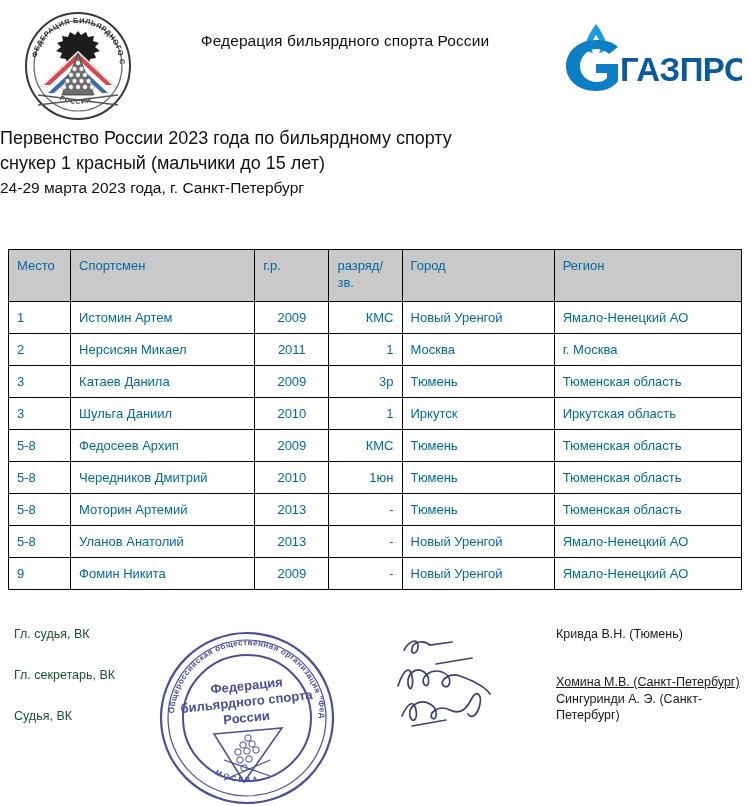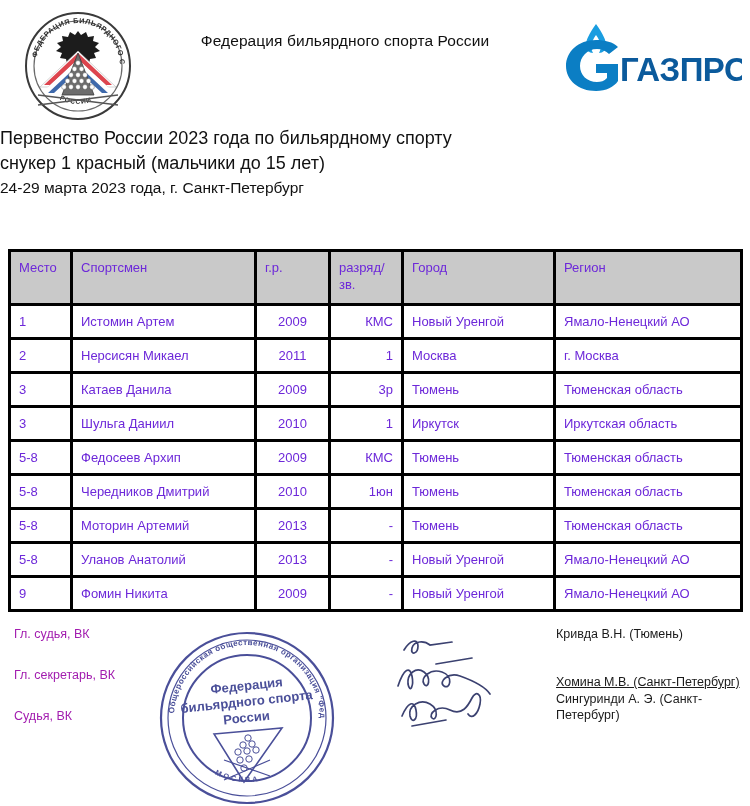--- a/index.html
+++ b/index.html
@@ -100,24 +100,24 @@
     width: 734px;
   }
   table.results {
     border-collapse: collapse;
     width: 734px;
     table-layout: fixed;
     font-size: 13px;
   }
   table.results th,
   table.results td {
-    border: 3px solid #000000;
+    border: 1px solid #000000;
     padding: 0 8px;
     vertical-align: middle;
-    color: #6d28d9;
+    color: #0369a1;
     font-weight: normal;
     white-space: nowrap;
     overflow: hidden;
   }
   table.results thead th {
     background: #c9c9c9;
     height: 44px;
     text-align: left;
     vertical-align: top;
     padding-top: 7px;
@@ -148,21 +148,21 @@
     top: 612px;
     width: 750px;
     height: 194px;
   }
   .roles {
     position: absolute;
     left: 14px;
     top: 14px;
     width: 190px;
     font-size: 12.5px;
-    color: #a21caf;
+    color: #14532d;
   }
   .roles div { margin-bottom: 25px; line-height: 16px; }
 
   .officials {
     position: absolute;
     left: 556px;
     top: 14px;
     width: 185px;
     font-size: 12.5px;
     color: #1a1a1a;

